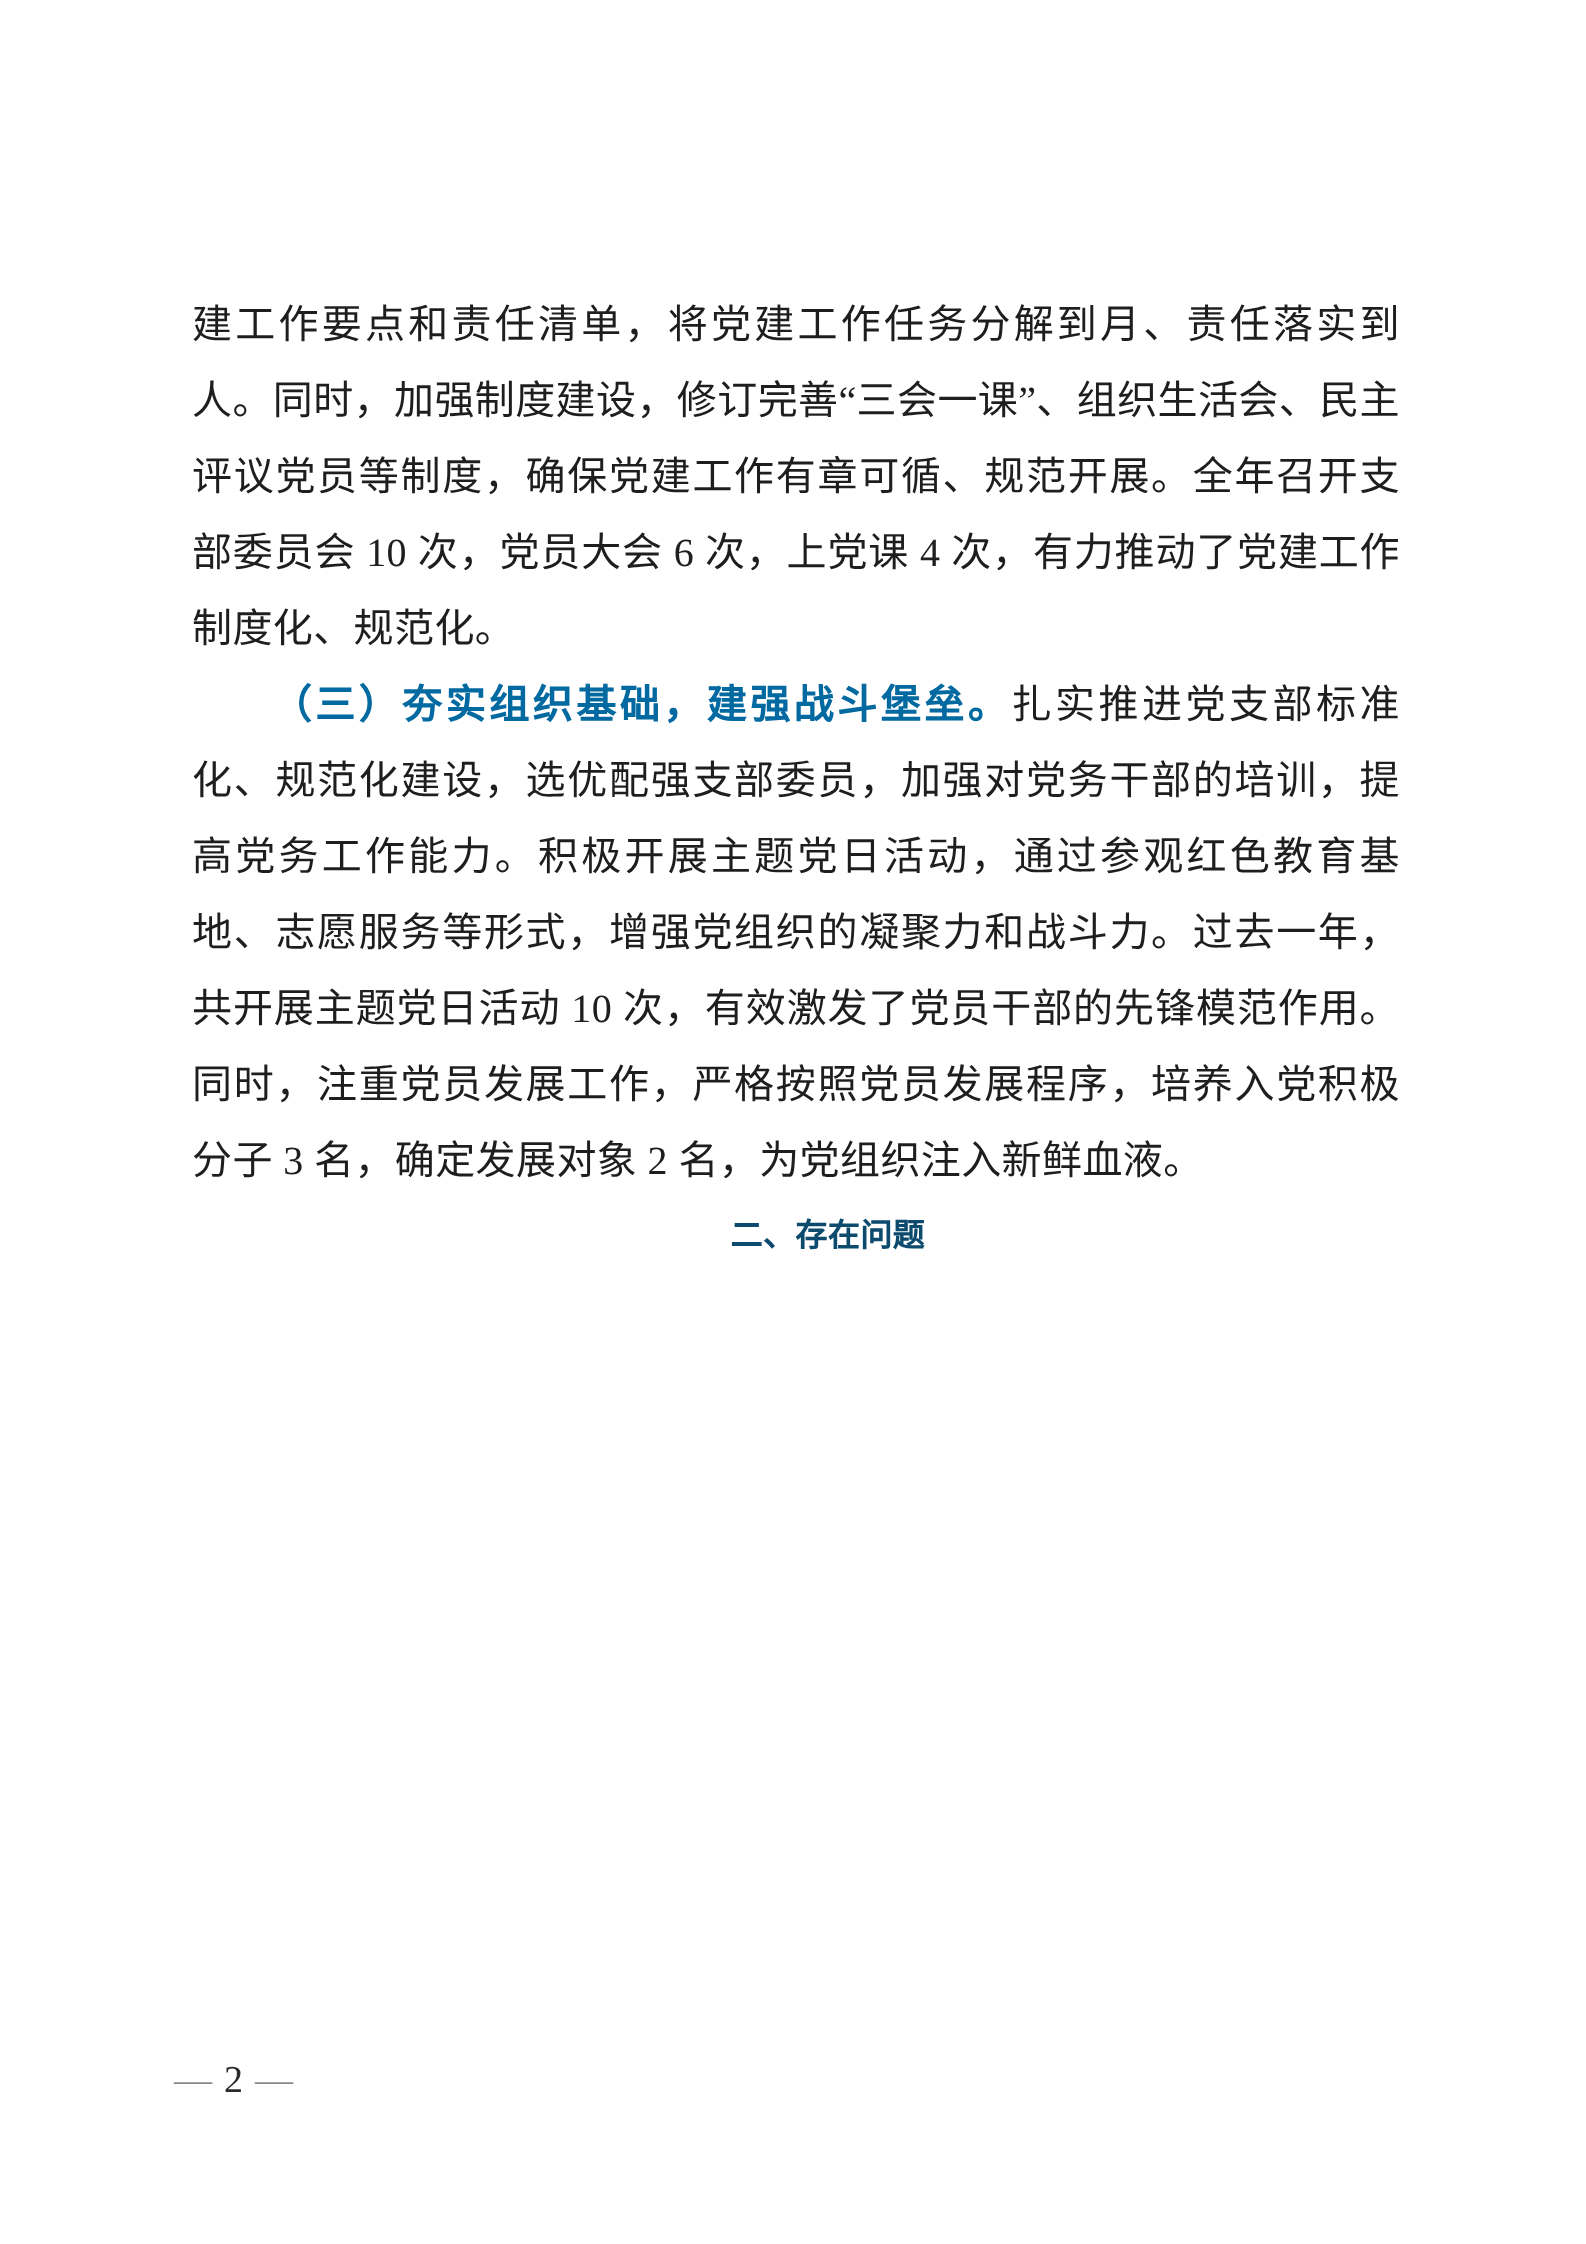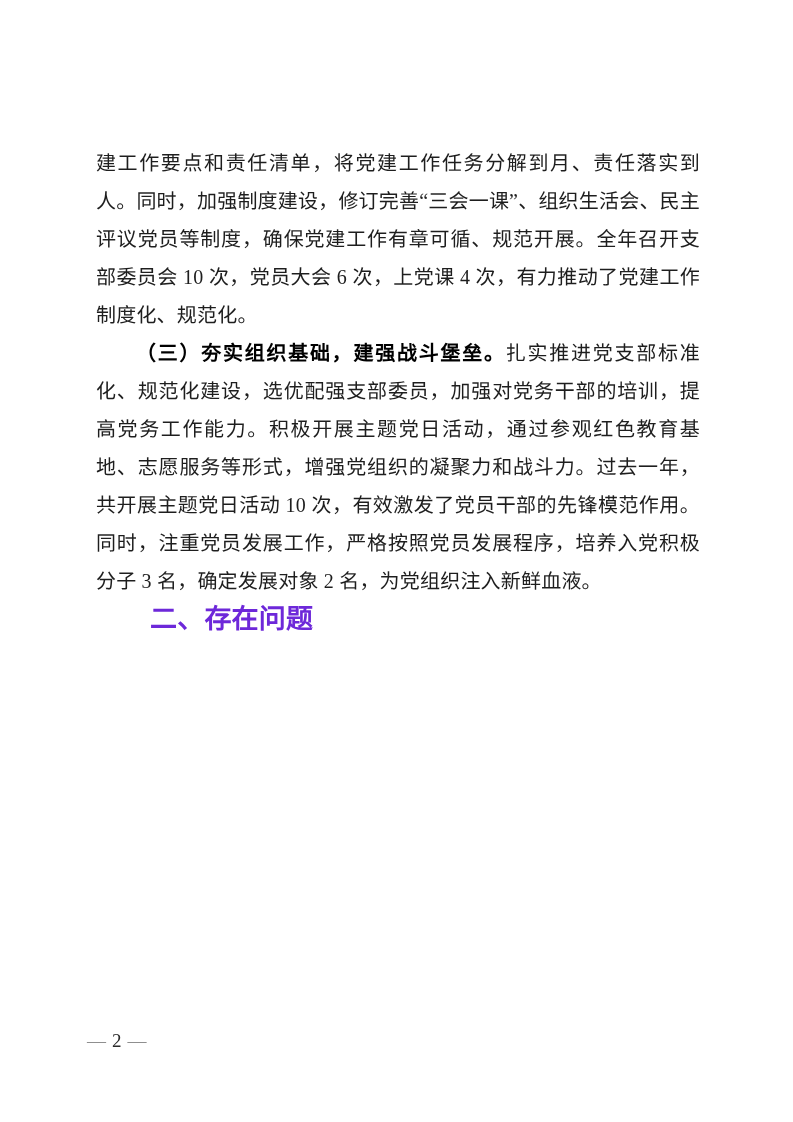--- a/index.html
+++ b/index.html
@@ -30,32 +30,32 @@
   }
   .para {
     margin: 0;
     padding: 0;
   }
   .para.indent {
     text-indent: 2em;
   }
   .lead-run {
     font-weight: bold;
-    color: #000000;
+    color: #0369a1;
   }
   .section-heading {
     margin: 0;
     padding: 0;
     font-family: "Liberation Sans", "DejaVu Sans", sans-serif;
     font-weight: bold;
-    font-size: 27px;
+    font-size: 16px;
     line-height: 38px;
     text-indent: 2em;
-    color: #6d28d9;
-    text-align: left;
+    color: #0c4a6e;
+    text-align: center;
   }
   .page-footer {
     position: absolute;
     left: 87px;
     top: 1030px;
     font-size: 19px;
     line-height: 22px;
     color: #2a2a2a;
     display: flex;
     align-items: center;

